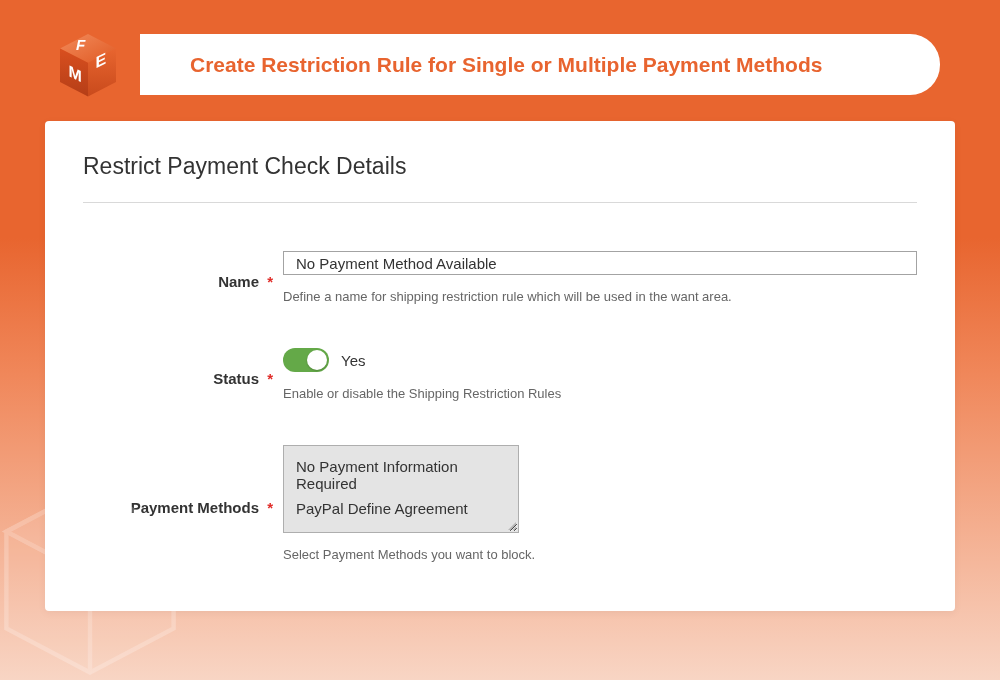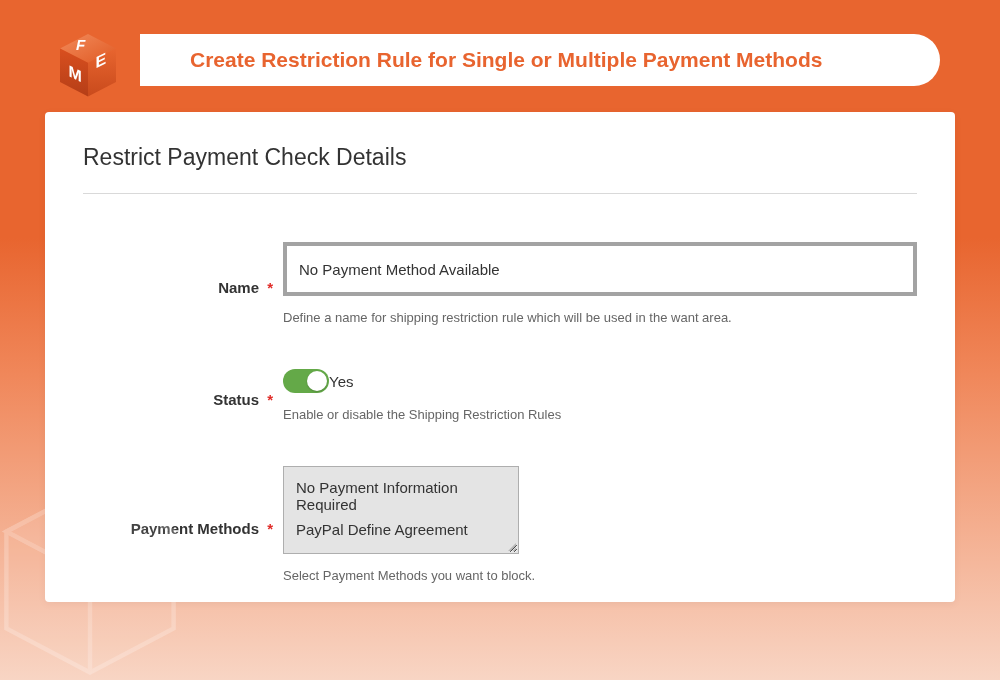--- a/index.html
+++ b/index.html
@@ -18,21 +18,21 @@
     width: 220px;
     height: 220px;
     opacity: 0.25;
   }
   .header-bar {
     position: relative;
     margin-top: 34px;
     margin-left: 140px;
     margin-right: 60px;
     background: #fff;
-    height: 52px;
+    height: 61px;
     border-radius: 0 30px 30px 0;
     display: flex;
     align-items: center;
     padding-left: 50px;
   }
   .header-title {
     color: #e8642f;
     font-size: 21px;
     font-weight: 700;
   }
@@ -75,36 +75,36 @@
     padding-top: 8px;
     font-size: 15px;
     font-weight: 600;
     color: #333;
   }
   .req { color: #e02b27; margin-left: 4px; }
   .field-col { flex: 1; }
   .text-input {
     width: 100%;
     max-width: 640px;
-    height: 54px;
-    border: 4px solid #a3a3a3;
+    height: 24px;
+    border: 1px solid #a3a3a3;
     padding: 0 12px;
     font-size: 15px;
     color: #333;
   }
   .help-text {
     font-size: 13px;
     color: #666;
     margin-top: 14px;
     display: block;
   }
   .toggle-row {
     display: flex;
     align-items: center;
-    gap: 0;
+    gap: 12px;
   }
   .toggle {
     position: relative;
     width: 46px;
     height: 24px;
     background: #64a948;
     border-radius: 12px;
     cursor: pointer;
   }
   .toggle-knob {

